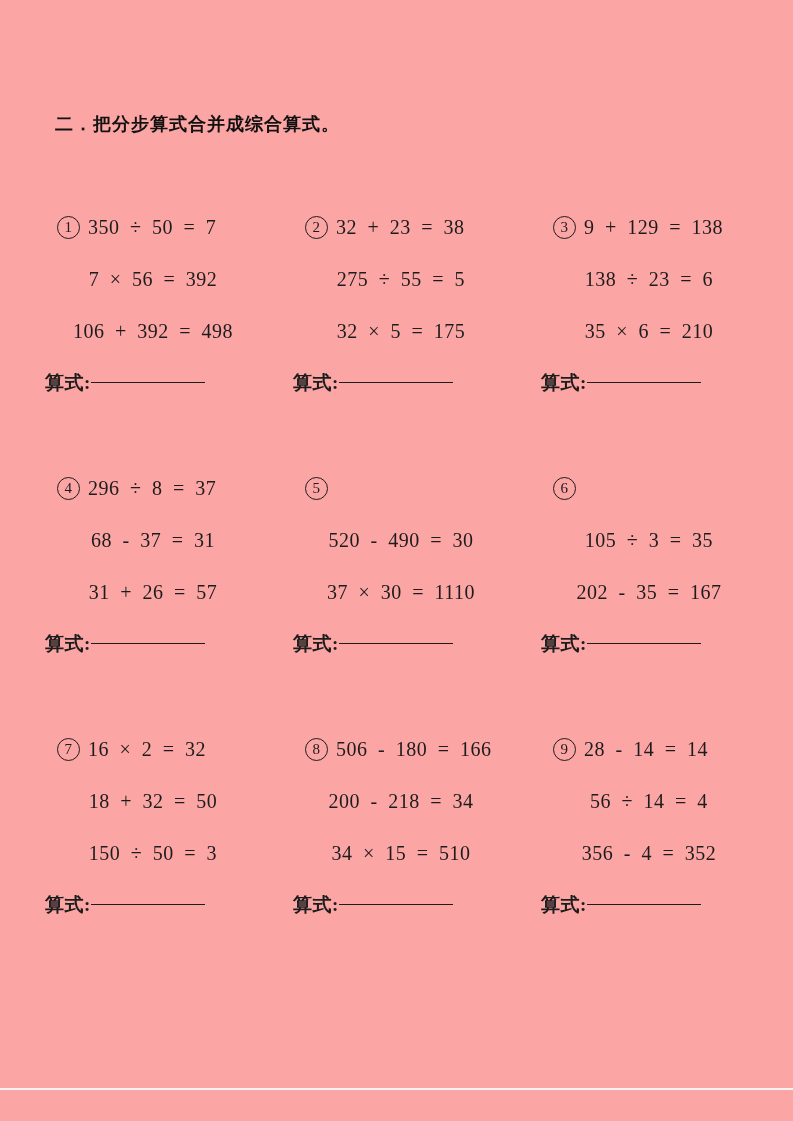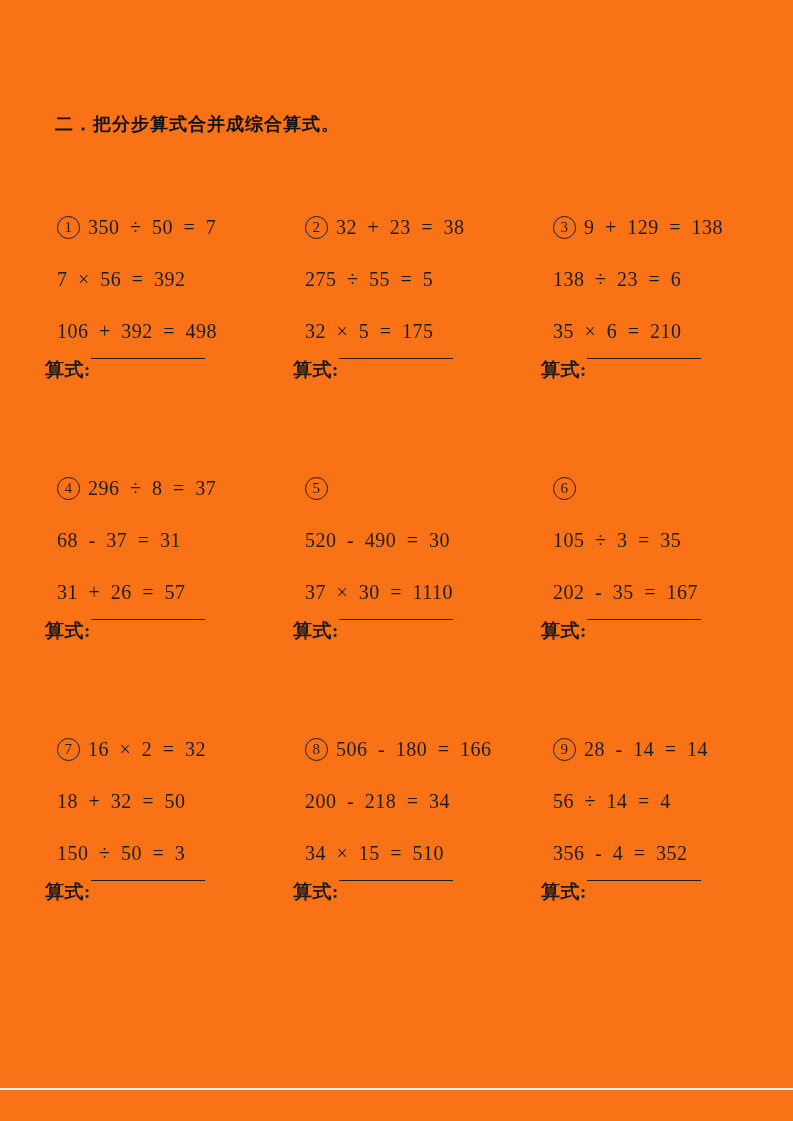--- a/index.html
+++ b/index.html
@@ -1,20 +1,20 @@
 <!DOCTYPE html>
 <html><head>
 <meta charset="utf-8">
 <style>
   html, body { margin: 0; padding: 0; background: #ffffff; }
   .sheet {
     position: relative;
     width: 793px;
     height: 1121px;
-    background: #f97316;
+    background: #fca5a5;
     overflow: hidden;
     font-family: "Liberation Serif", serif;
     color: #1c1c1c;
   }
   .section-title {
     position: absolute;
     left: 55px;
     top: 112px;
     font-size: 18px;
     font-weight: 600;
@@ -53,25 +53,25 @@
     min-width: 23px;
     border: 1.6px solid #1c1c1c;
     border-radius: 50%;
     display: flex;
     align-items: center;
     justify-content: center;
     font-size: 15px;
     line-height: 1;
     box-sizing: border-box;
   }
-  .eq-center { }
+  .eq-center { text-align: center; }
   .ans-line {
     height: 52px;
     display: flex;
-    align-items: flex-start;
+    align-items: center;
     margin-left: -12px;
     padding-bottom: 8px;
   }
   .ans-label {
     font-size: 19px;
     font-weight: 600;
     letter-spacing: 0.5px;
   }
   .ans-blank {
     display: inline-block;

